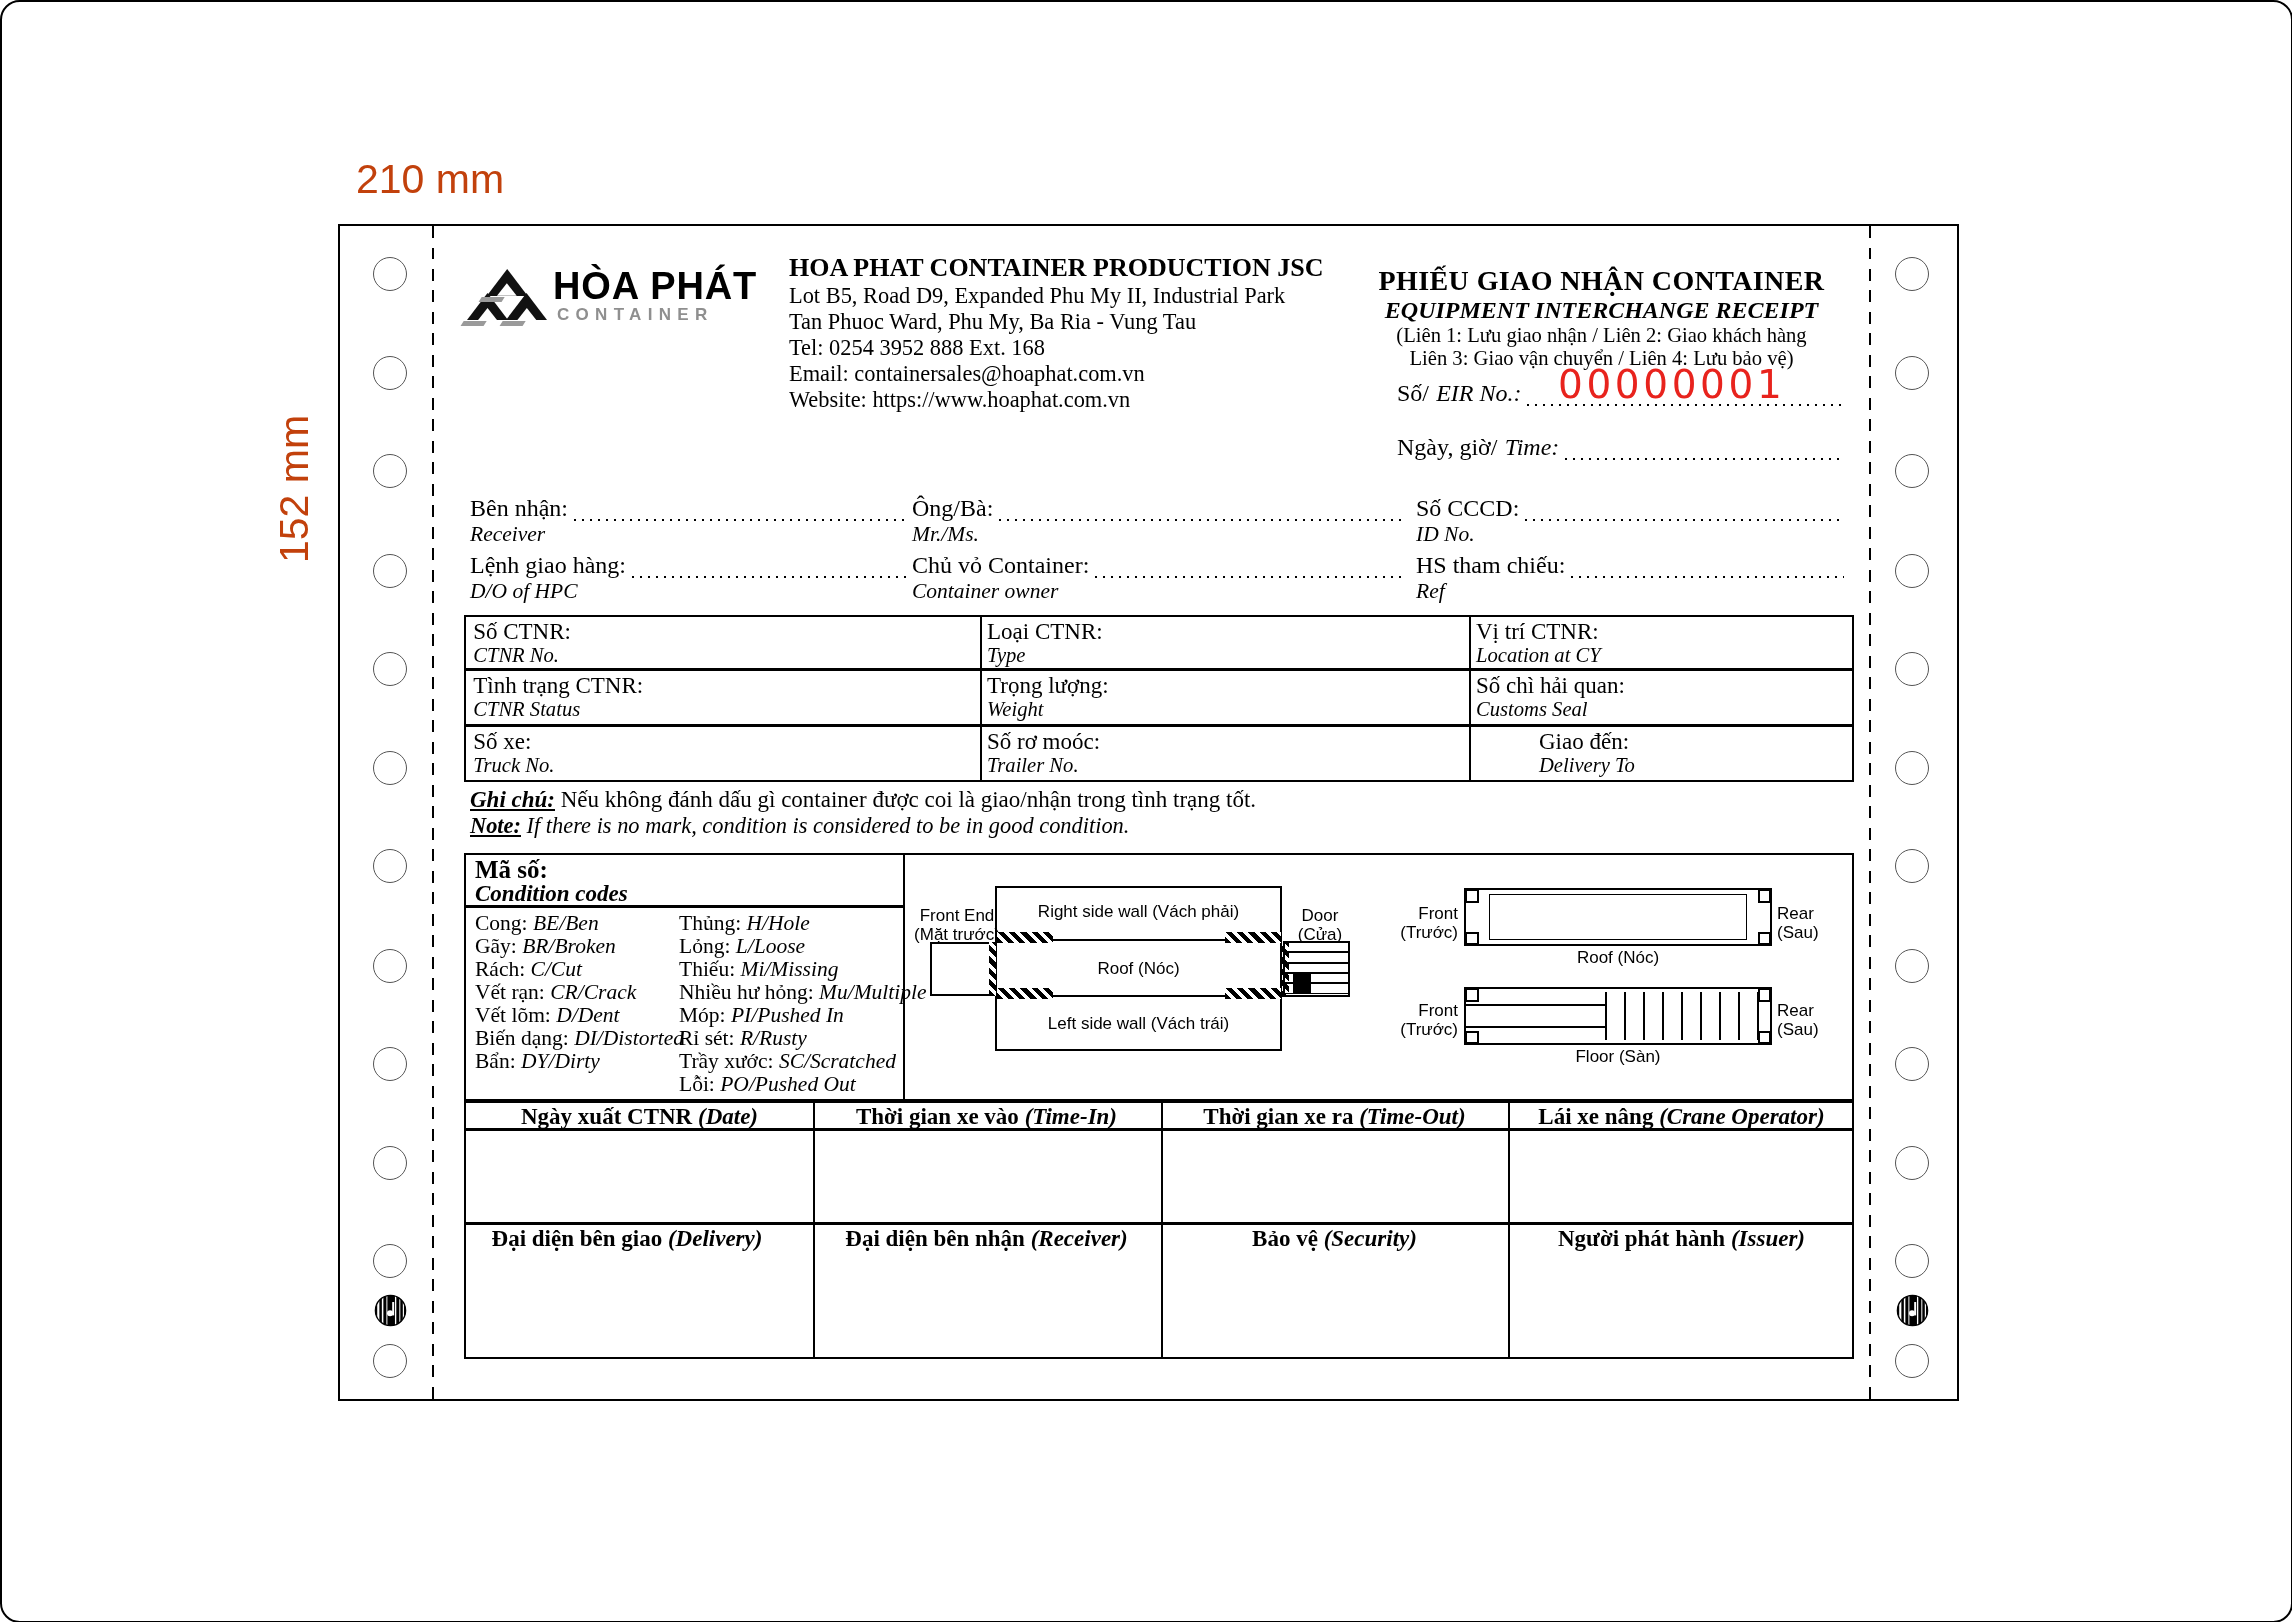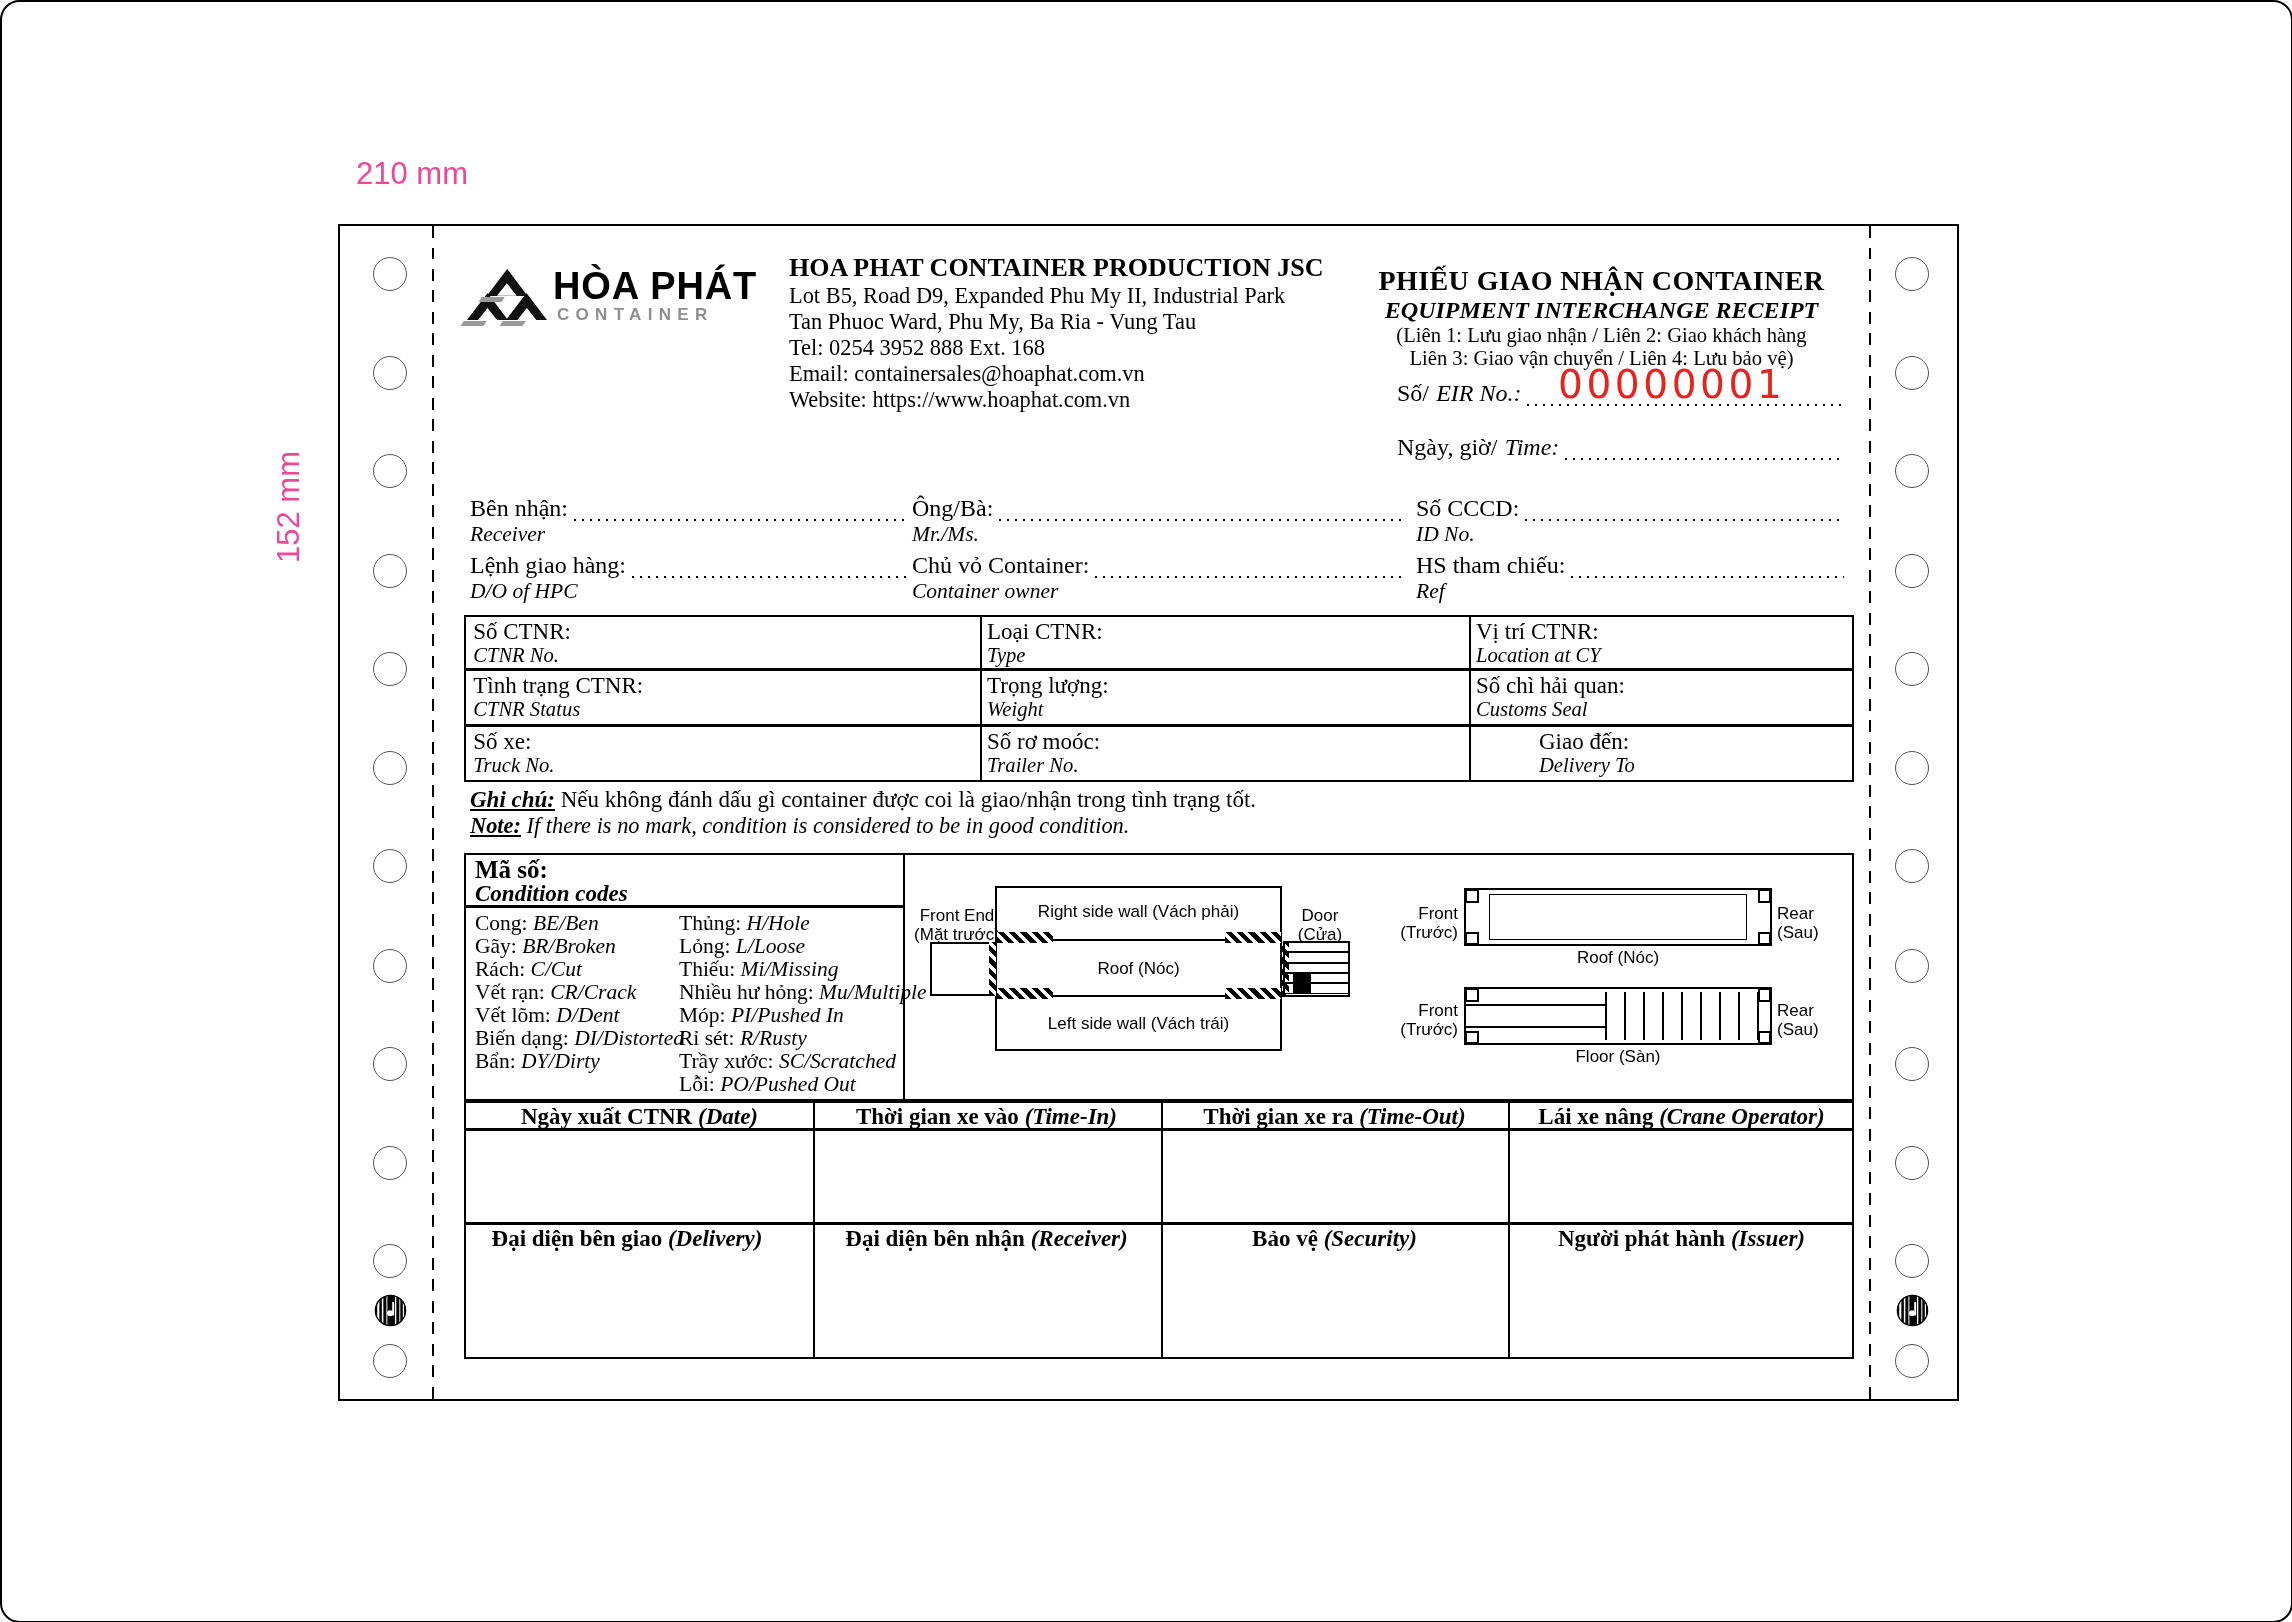--- a/index.html
+++ b/index.html
@@ -1,20 +1,20 @@
 <!DOCTYPE html>
 <html style="font-size:14.3px"><head>
 <meta charset="utf-8">
 <style>
   html,body{margin:0;padding:0;background:#fff;}
   .canvas{position:relative;width:2293px;height:1623px;background:#fff;border:2.7px solid #000;
           border-radius:19.7px;box-sizing:border-box;overflow:hidden;
           font-family:"Liberation Serif",serif;color:#000;}
   .abs{position:absolute;}
-  .dim-label{font-family:"Liberation Sans",sans-serif;font-size:31px;color:#ec4899;}
+  .dim-label{font-family:"Liberation Sans",sans-serif;font-size:41px;color:#c2410c;}
   .dim-v{writing-mode:vertical-rl;transform:rotate(180deg);}
 
   
   .form{position:absolute;left:336px;top:222px;width:1621px;height:1177px;
         border:2.2px solid #000;box-sizing:border-box;}
   .tear{position:absolute;top:0;bottom:0;width:2.2px;
         background:repeating-linear-gradient(180deg,#000 0 11.6px,transparent 11.6px 21.5px);}
   .hole{position:absolute;width:34px;height:34px;border:1.8px solid #555;border-radius:50%;box-sizing:border-box;}
 
   

